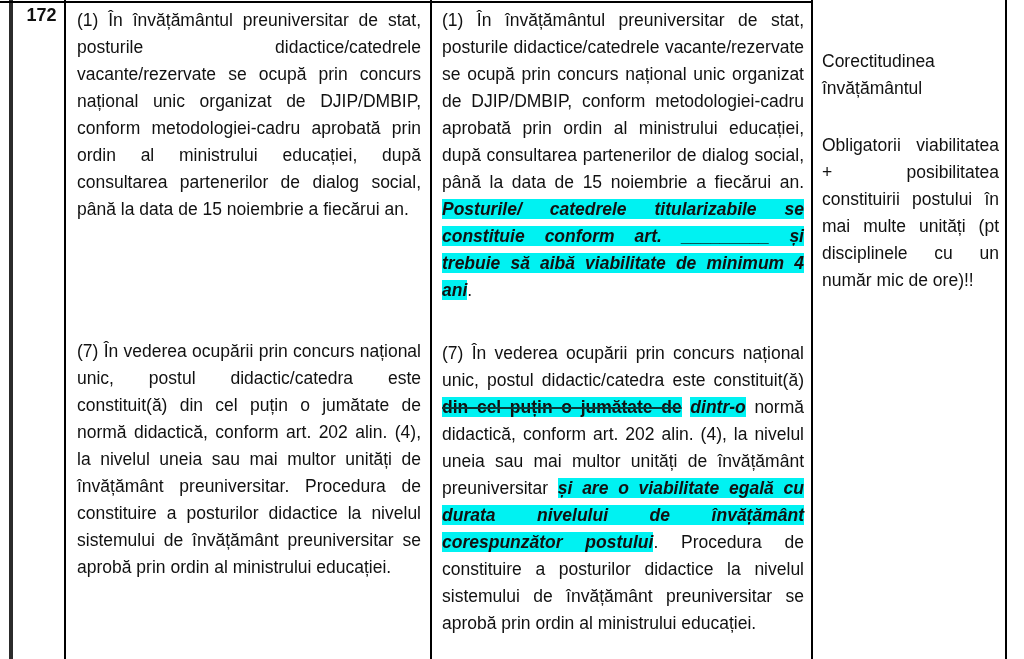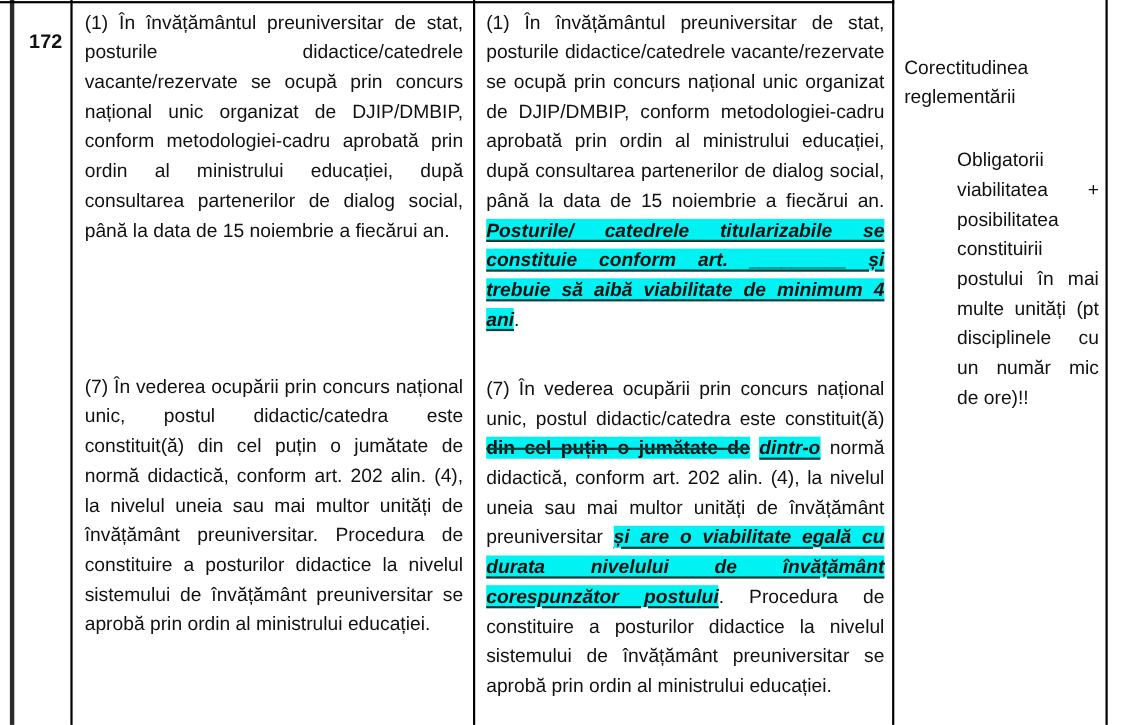--- a/index.html
+++ b/index.html
@@ -21,43 +21,42 @@
   .vline{position:absolute;top:0;bottom:0;background:var(--border);}
   .vline.v-left{left:9px;width:4px;background:#2b2b2b;}
   .vline.v-a{left:64px;width:2px;}
   .vline.v-b{left:430px;width:2px;}
   .vline.v-c{left:811px;width:2px;}
   .vline.v-d{left:1005px;width:2px;}
   .hline-top{position:absolute;left:0;top:1px;width:813px;height:2px;background:var(--border);}
 
   
   .cell{position:absolute;top:0;height:659px;}
-  .cell-num{left:13px;width:57px;text-align:center;padding-top:25px;
+  .cell-num{left:13px;width:57px;text-align:center;padding-top:2px;
             font-weight:700;font-size:18px;}
   .cell-orig{left:66px;width:364px;}
   .cell-amend{left:432px;width:379px;}
   .cell-comm{left:813px;width:192px;}
 
   .para{position:absolute;left:11px;right:9px;text-align:justify;}
   .cell-amend .para{left:10px;right:7px;}
   .cell-comm .para{left:9px;right:6px;position:static;}
 
   .p-top{top:7px;}
   .p-orig-7{top:338px;}
   .p-amend-7{top:340px;}
 
   .comm-block{position:absolute;left:9px;right:6px;top:48px;text-align:justify;}
-  .comm-block .para + .para{margin-top:30px;margin-left:48px;}
+  .comm-block .para + .para{margin-top:30px;}
 
   
   .run-normal{}
   .run-ins{
     font-weight:700;font-style:italic;
     background:var(--hl);
-    text-decoration:underline;
     text-decoration-thickness:1.8px;
     text-underline-offset:3px;
     text-decoration-color:#083b3b;
   }
   .run-del{
     background:var(--hl);
     text-decoration:line-through;
     text-decoration-thickness:2px;
     text-decoration-color:#083b3b;
     font-weight:bold;
@@ -84,18 +83,18 @@
     <div class="para p-orig-7"><span class="run-normal">(7) În vederea ocupării prin concurs național unic, postul didactic/catedra este constituit(ă) din cel puțin o jumătate de normă didactică, conform art. 202 alin. (4), la nivelul uneia sau mai multor unități de învățământ preuniversitar. Procedura de constituire a posturilor didactice la nivelul sistemului de învățământ preuniversitar se aprobă prin ordin al ministrului educației.</span></div>
   </div>
 
   <div class="cell cell-amend">
     <div class="para p-top"><span class="run-normal">(1) În învățământul preuniversitar de stat, posturile didactice/catedrele vacante/rezervate se ocupă prin concurs național unic organizat de DJIP/DMBIP, conform metodologiei-cadru aprobată prin ordin al ministrului educației, după consultarea partenerilor de dialog social, până la data de 15 noiembrie a fiecărui an. </span><span class="run-ins">Posturile/ catedrele titularizabile se constituie conform art. _________ și trebuie să aibă viabilitate de minimum 4 ani</span><span class="run-normal">.</span></div>
     <div class="para p-amend-7"><span class="run-normal">(7) În vederea ocupării prin concurs național unic, postul didactic/catedra este constituit(ă) </span><span class="run-del">din cel puțin o jumătate de</span><span class="run-normal"> </span><span class="run-ins">dintr-o</span><span class="run-normal"> normă didactică, conform art. 202 alin. (4), la nivelul uneia sau mai multor unități de învățământ preuniversitar </span><span class="run-ins">și are o viabilitate egală cu durata nivelului de învățământ corespunzător postului</span><span class="run-normal">. Procedura de constituire a posturilor didactice la nivelul sistemului de învățământ preuniversitar se aprobă prin ordin al ministrului educației.</span></div>
   </div>
 
   <div class="cell cell-comm">
     <div class="comm-block">
-      <div class="para"><span class="run-normal">Corectitudinea reglementării</span></div>
+      <div class="para"><span class="run-normal">Corectitudinea învățământul</span></div>
       <div class="para"><span class="run-normal">Obligatorii viabilitatea + posibilitatea constituirii postului în mai multe unități (pt disciplinele cu un număr mic de ore)!!</span></div>
     </div>
   </div>
 
 </div>
 
 </body></html>

